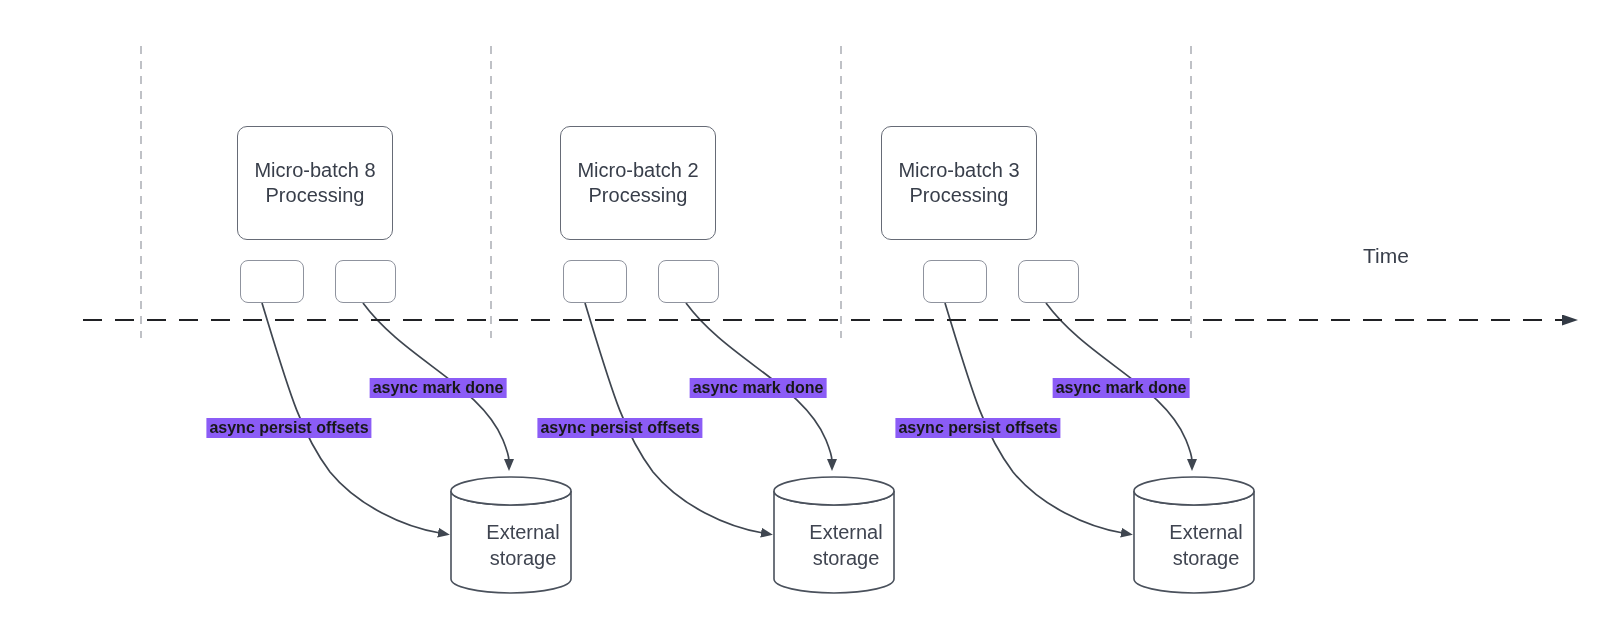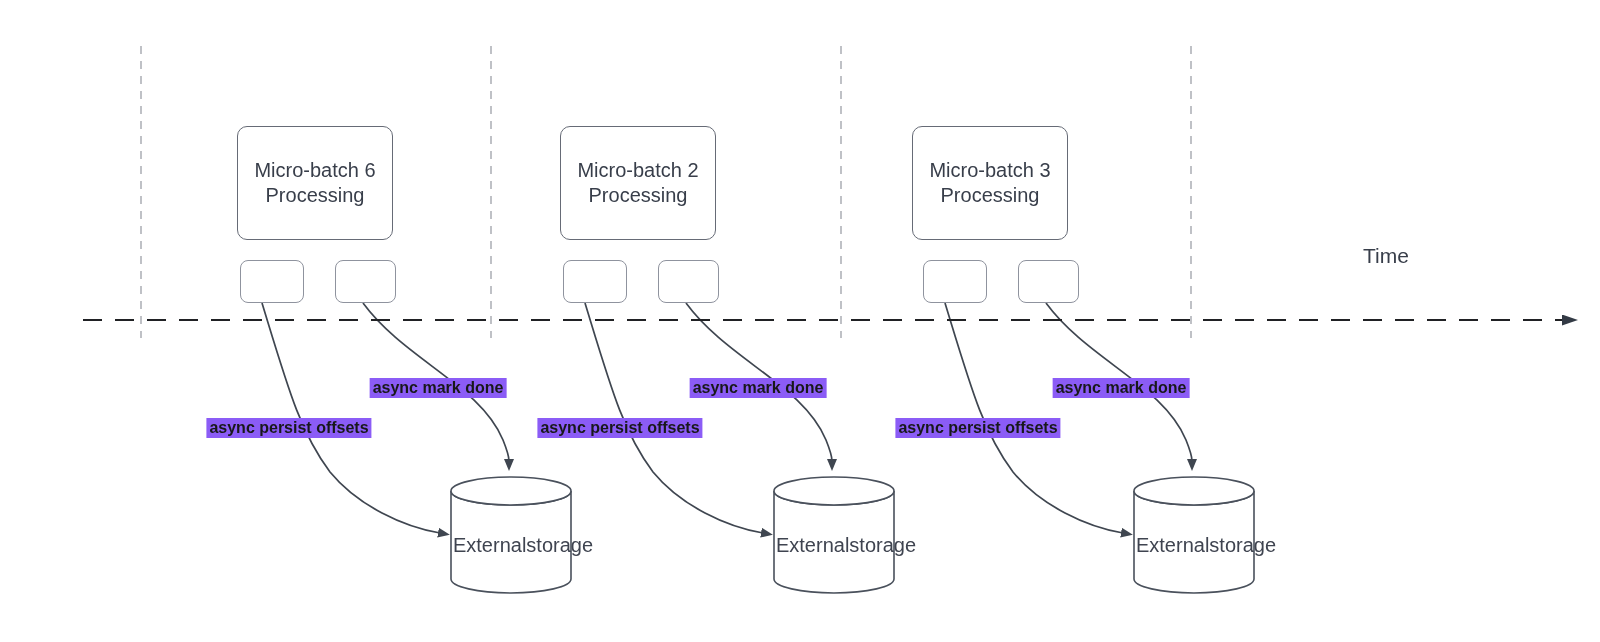--- a/index.html
+++ b/index.html
@@ -52,20 +52,21 @@
     background: #8b5cf6;
     padding: 1px 3px;
     white-space: nowrap;
   }
   .storage-label {
     position: absolute;
     top: 503px;
     width: 144px;
     height: 84px;
     display: flex;
+    flex-direction: column;
     align-items: center;
     justify-content: center;
     font-size: 20px;
     line-height: 26px;
     color: #3f4450;
     text-align: center;
   }
   .time-label {
     position: absolute;
     left: 1386px;
@@ -114,21 +115,21 @@
       <path d="M 262,303 C 288,388 300,432 330,472 C 358,506 404,527 440,533" fill="none" stroke="#3f4650" stroke-width="1.7" marker-end="url(#ah)"></path>
       <path d="M 363,303 C 405,360 480,385 503,440 C 507,450 509,456 509,461" fill="none" stroke="#3f4650" stroke-width="1.7" marker-end="url(#ah)"></path>
       <path d="M 451,491 L 451,579 A 60 14 0 0 0 571,579 L 571,491 A 60 14 0 0 1 451,491 Z" fill="#ffffff" stroke="#4a515c" stroke-width="1.6"></path>
       <ellipse cx="511" cy="491" rx="60" ry="14" fill="#ffffff" stroke="#4a515c" stroke-width="1.6"></ellipse>
     </g>
 
     <line x1="83" y1="320" x2="1564" y2="320" stroke="#202124" stroke-width="2" stroke-dasharray="19 13" marker-end="url(#ah-time)"></line>
   </svg>
 
   <div class="main-box" style="left:237px">
-    <span>Micro-batch 6</span>
+    <span>Micro-batch 8</span>
     <span>Processing</span>
   </div>
   <div class="small-box a" style="left:240px"></div>
   <div class="small-box b" style="left:335px"></div>
   <div class="curve-label" style="left:289px; top:428px">async persist offsets</div>
   <div class="curve-label" style="left:438px; top:388px">async mark done</div>
   <div class="storage-label" style="left:451px">
     <span>External</span>
     <span>storage</span>
   </div>
@@ -139,21 +140,21 @@
   </div>
   <div class="small-box a" style="left:563px"></div>
   <div class="small-box b" style="left:658px"></div>
   <div class="curve-label" style="left:620px; top:428px">async persist offsets</div>
   <div class="curve-label" style="left:758px; top:388px">async mark done</div>
   <div class="storage-label" style="left:774px">
     <span>External</span>
     <span>storage</span>
   </div>
 
-  <div class="main-box" style="left:912px">
+  <div class="main-box" style="left:881px">
     <span>Micro-batch 3</span>
     <span>Processing</span>
   </div>
   <div class="small-box a" style="left:923px"></div>
   <div class="small-box b" style="left:1018px"></div>
   <div class="curve-label" style="left:978px; top:428px">async persist offsets</div>
   <div class="curve-label" style="left:1121px; top:388px">async mark done</div>
   <div class="storage-label" style="left:1134px">
     <span>External</span>
     <span>storage</span>

